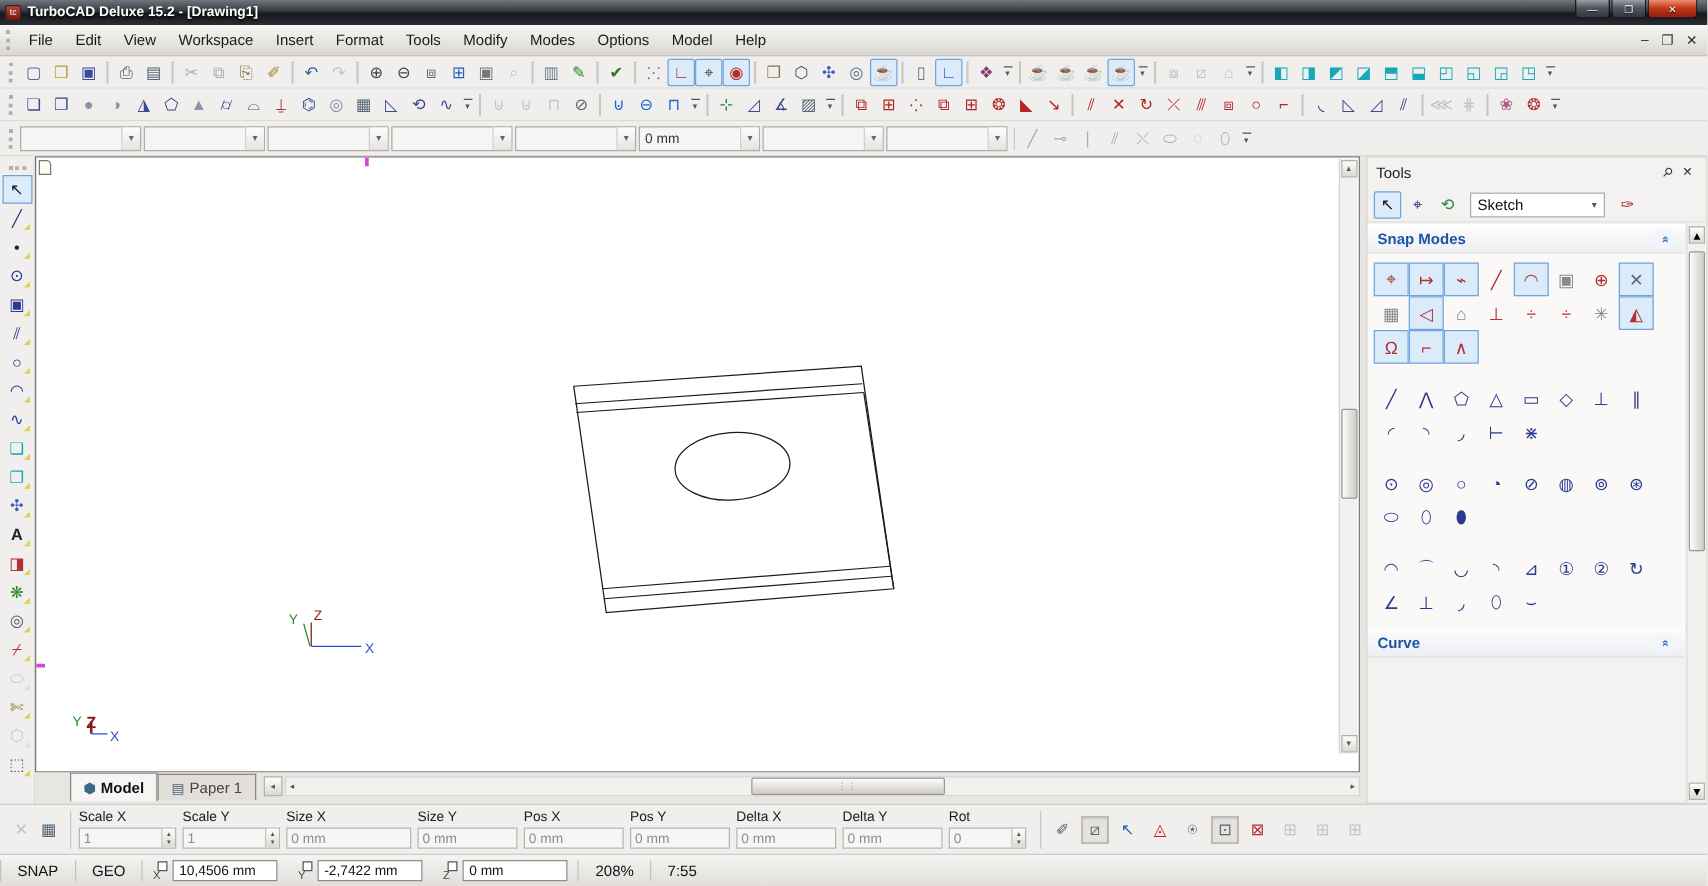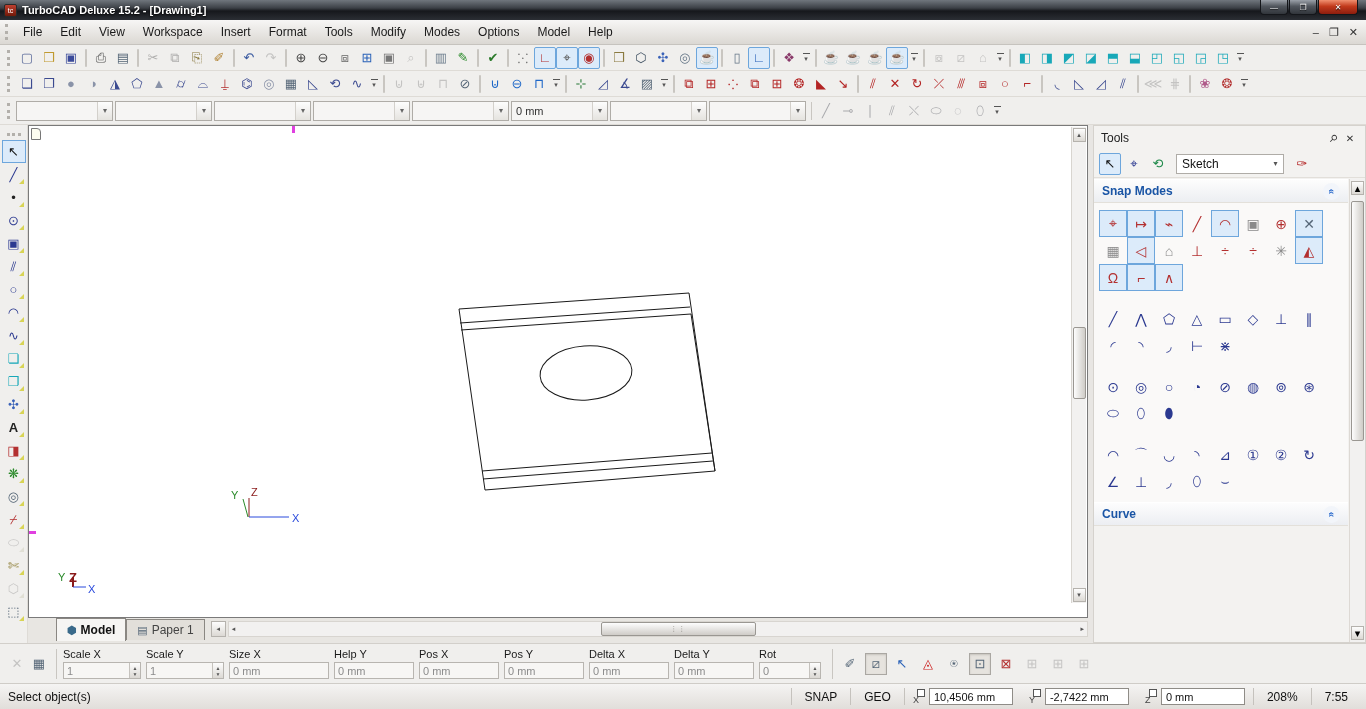--- a/index.html
+++ b/index.html
@@ -542,21 +542,21 @@
       </span>
     </span>
       <span class="fld" style="width: 100px;">
       <span class="lab" style="display:block">Size X</span>
       <span class="inp">
         <span>0 mm</span>
 
       </span>
     </span>
       <span class="fld" style="width: 80px;">
-      <span class="lab" style="display:block">Help Y</span>
+      <span class="lab" style="display:block">Size Y</span>
       <span class="inp">
         <span>0 mm</span>
 
       </span>
     </span>
       <span class="fld" style="width: 80px;">
       <span class="lab" style="display:block">Pos X</span>
       <span class="inp">
         <span>0 mm</span>
 
@@ -603,21 +603,20 @@
       <span class="insp-icon" style="color: rgb(85, 102, 119);">⍟</span>
       <span class="insp-icon pressed" style="color: rgb(85, 102, 119);">⊡</span>
       <span class="insp-icon" style="color: rgb(179, 48, 48);">⊠</span>
       <span class="insp-icon dim" style="color: rgb(136, 136, 136);">⊞</span>
       <span class="insp-icon dim" style="color: rgb(136, 136, 136);">⊞</span>
       <span class="insp-icon dim" style="color: rgb(136, 136, 136);">⊞</span>
     </div>
 </div>
 
 <div class="statusbar">
-  <span class="sb-msg">Select object(s)</span>
   <span class="sb-sep"></span>
   <span class="sb-pane">SNAP</span>
   <span class="sb-sep"></span>
   <span class="sb-pane">GEO</span>
   <span class="sb-sep"></span>
   <div style="display:flex;align-items:center" data-repeat="statusbar.coords">
       <span class="sb-pane" style="padding:0 8px">
       <span class="axicon">
           <span>X</span>
         </span>

